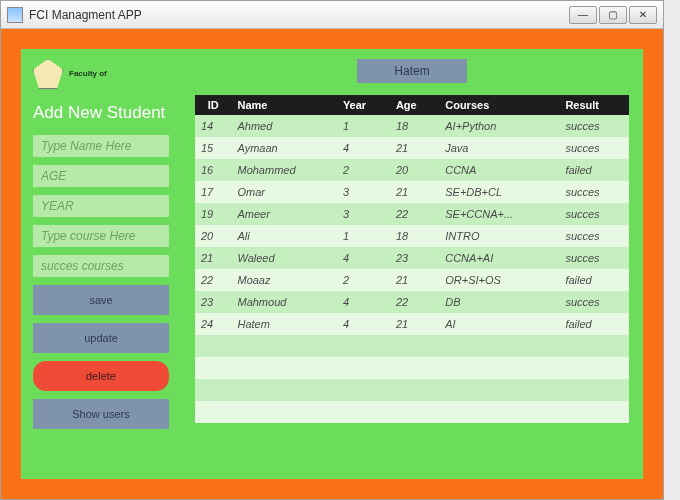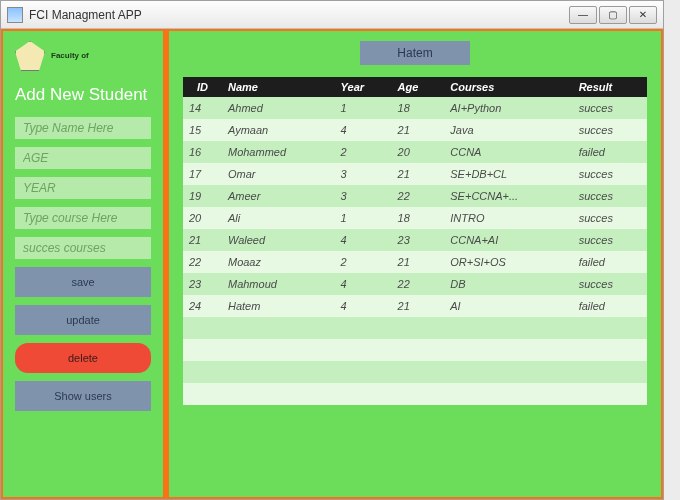--- a/index.html
+++ b/index.html
@@ -40,22 +40,21 @@
   border: 1px solid #9a9a9a;
   background: linear-gradient(#f8f8f8,#dcdcdc);
   font-size: 10px;
   display: flex; align-items: center; justify-content: center;
   color: #333;
   border-radius: 2px;
 }
 .client {
   flex: 1;
   display: flex;
-  padding: 2px;
-  gap: 6px;
+  padding: 20px;
 }
 .sidebar {
   width: 160px;
   background: #6cdc5b;
   display: flex;
   flex-direction: column;
   align-items: stretch;
   padding: 10px 12px;
 }
 .logo-row {
@@ -144,21 +143,20 @@
   width: 100%;
   border-collapse: collapse;
   font-size: 11px;
 }
 thead th {
   background: #1d1d1d;
   color: #fff;
   font-weight: bold;
   padding: 4px 6px;
   text-align: left;
-  font-style: italic;
 }
 thead th:first-child { text-align: center; }
 tbody td {
   padding: 3px 6px;
   font-style: italic;
   color: #4a4a4a;
   height: 22px;
 }
 tbody tr:nth-child(odd)  { background: #c6efc0; }
 tbody tr:nth-child(even) { background: #e7f9e3; }

